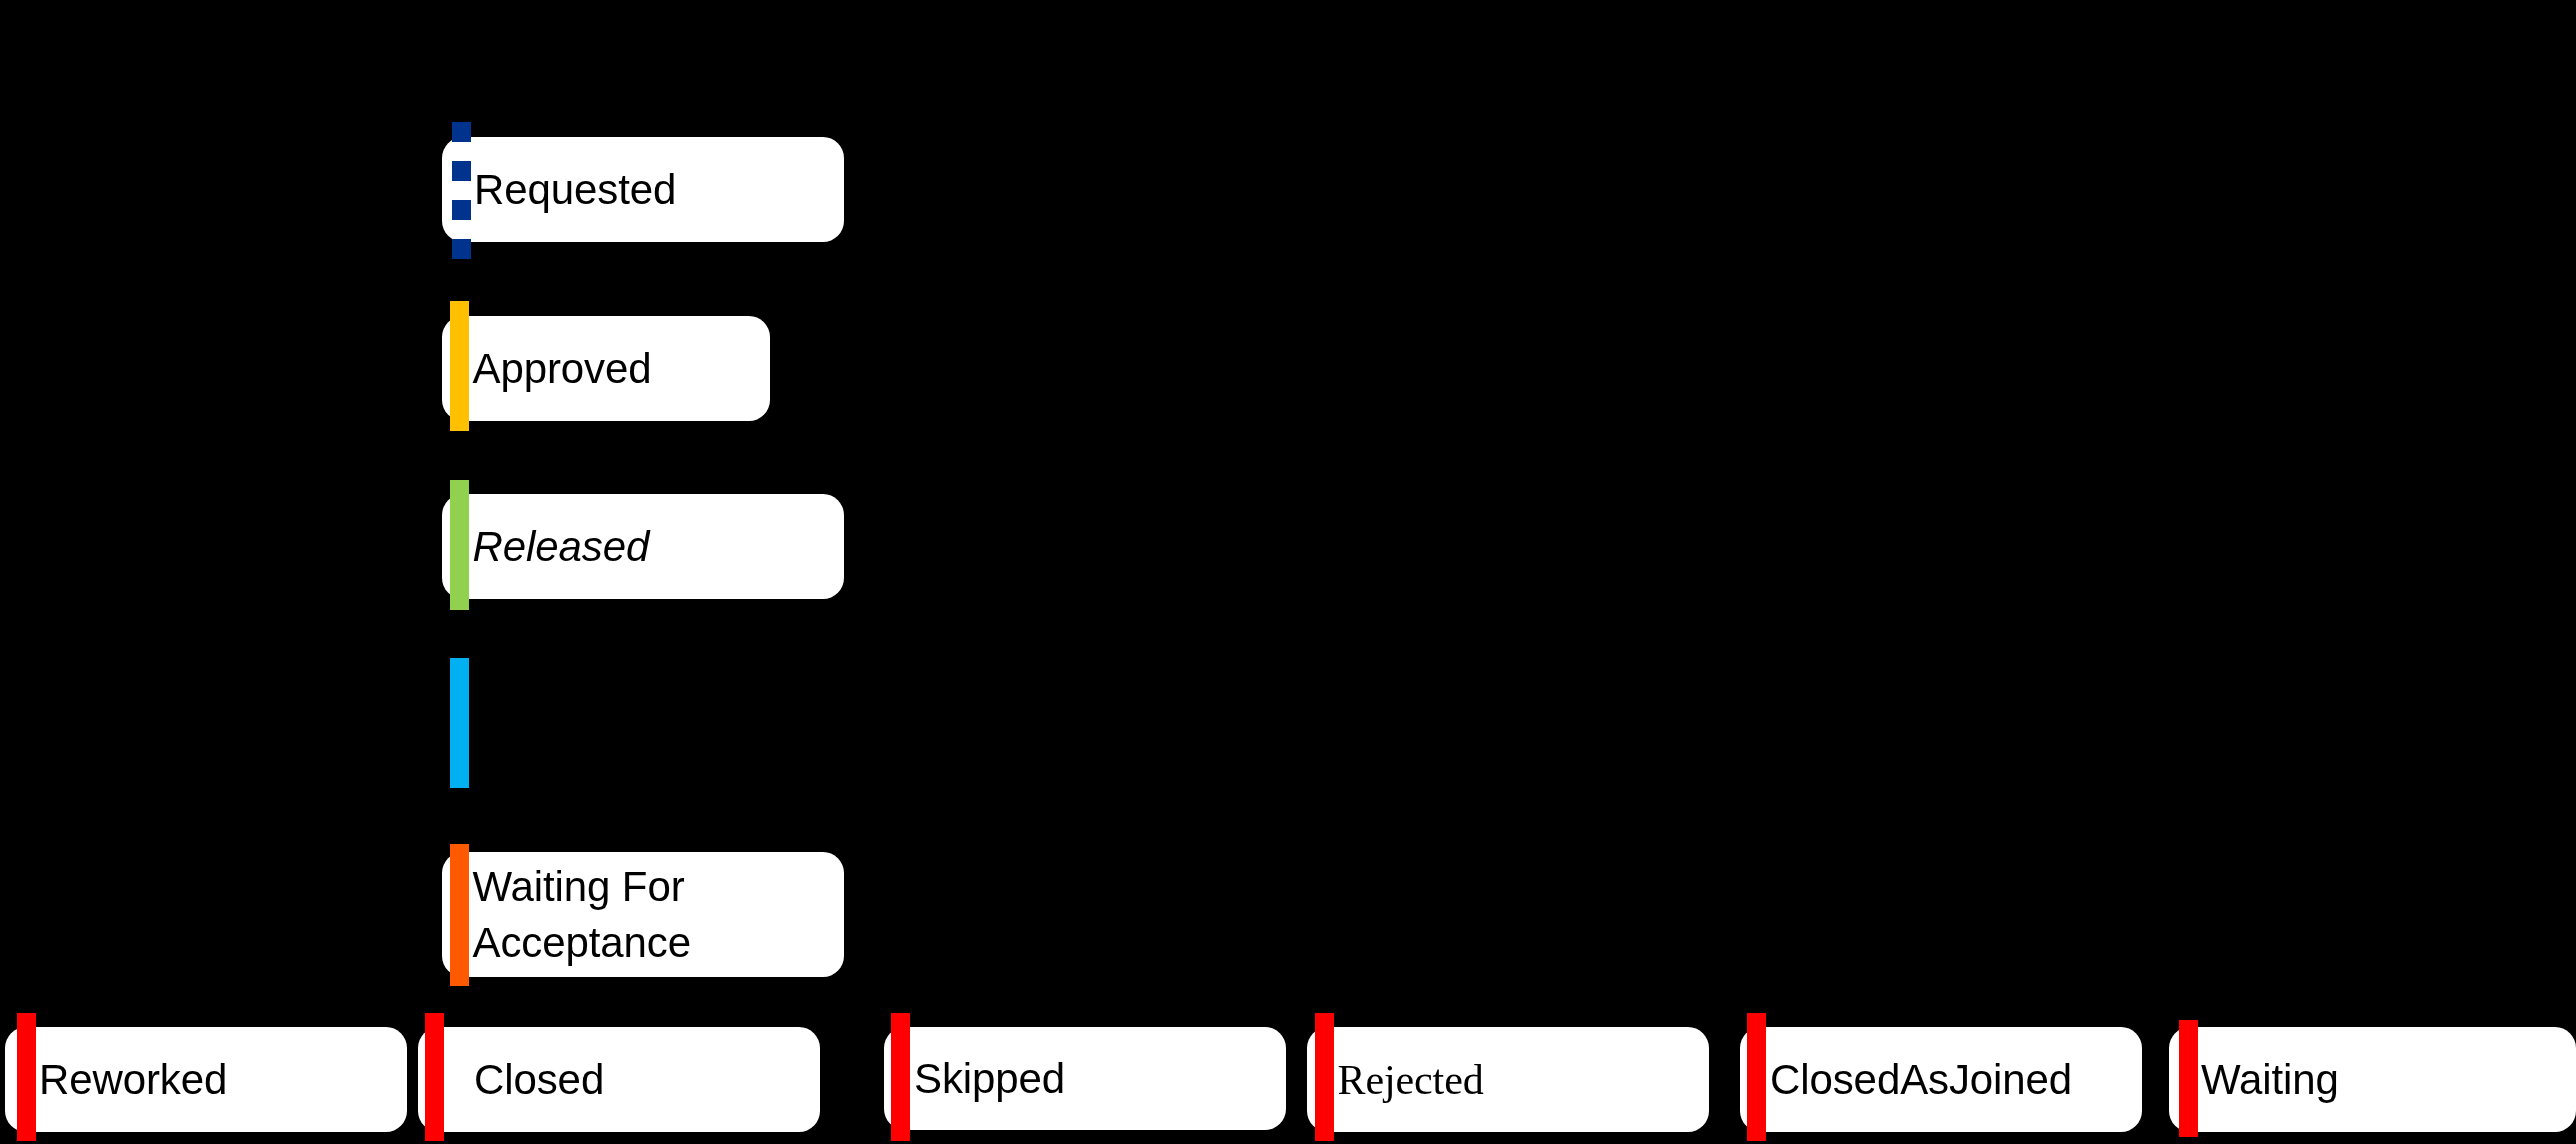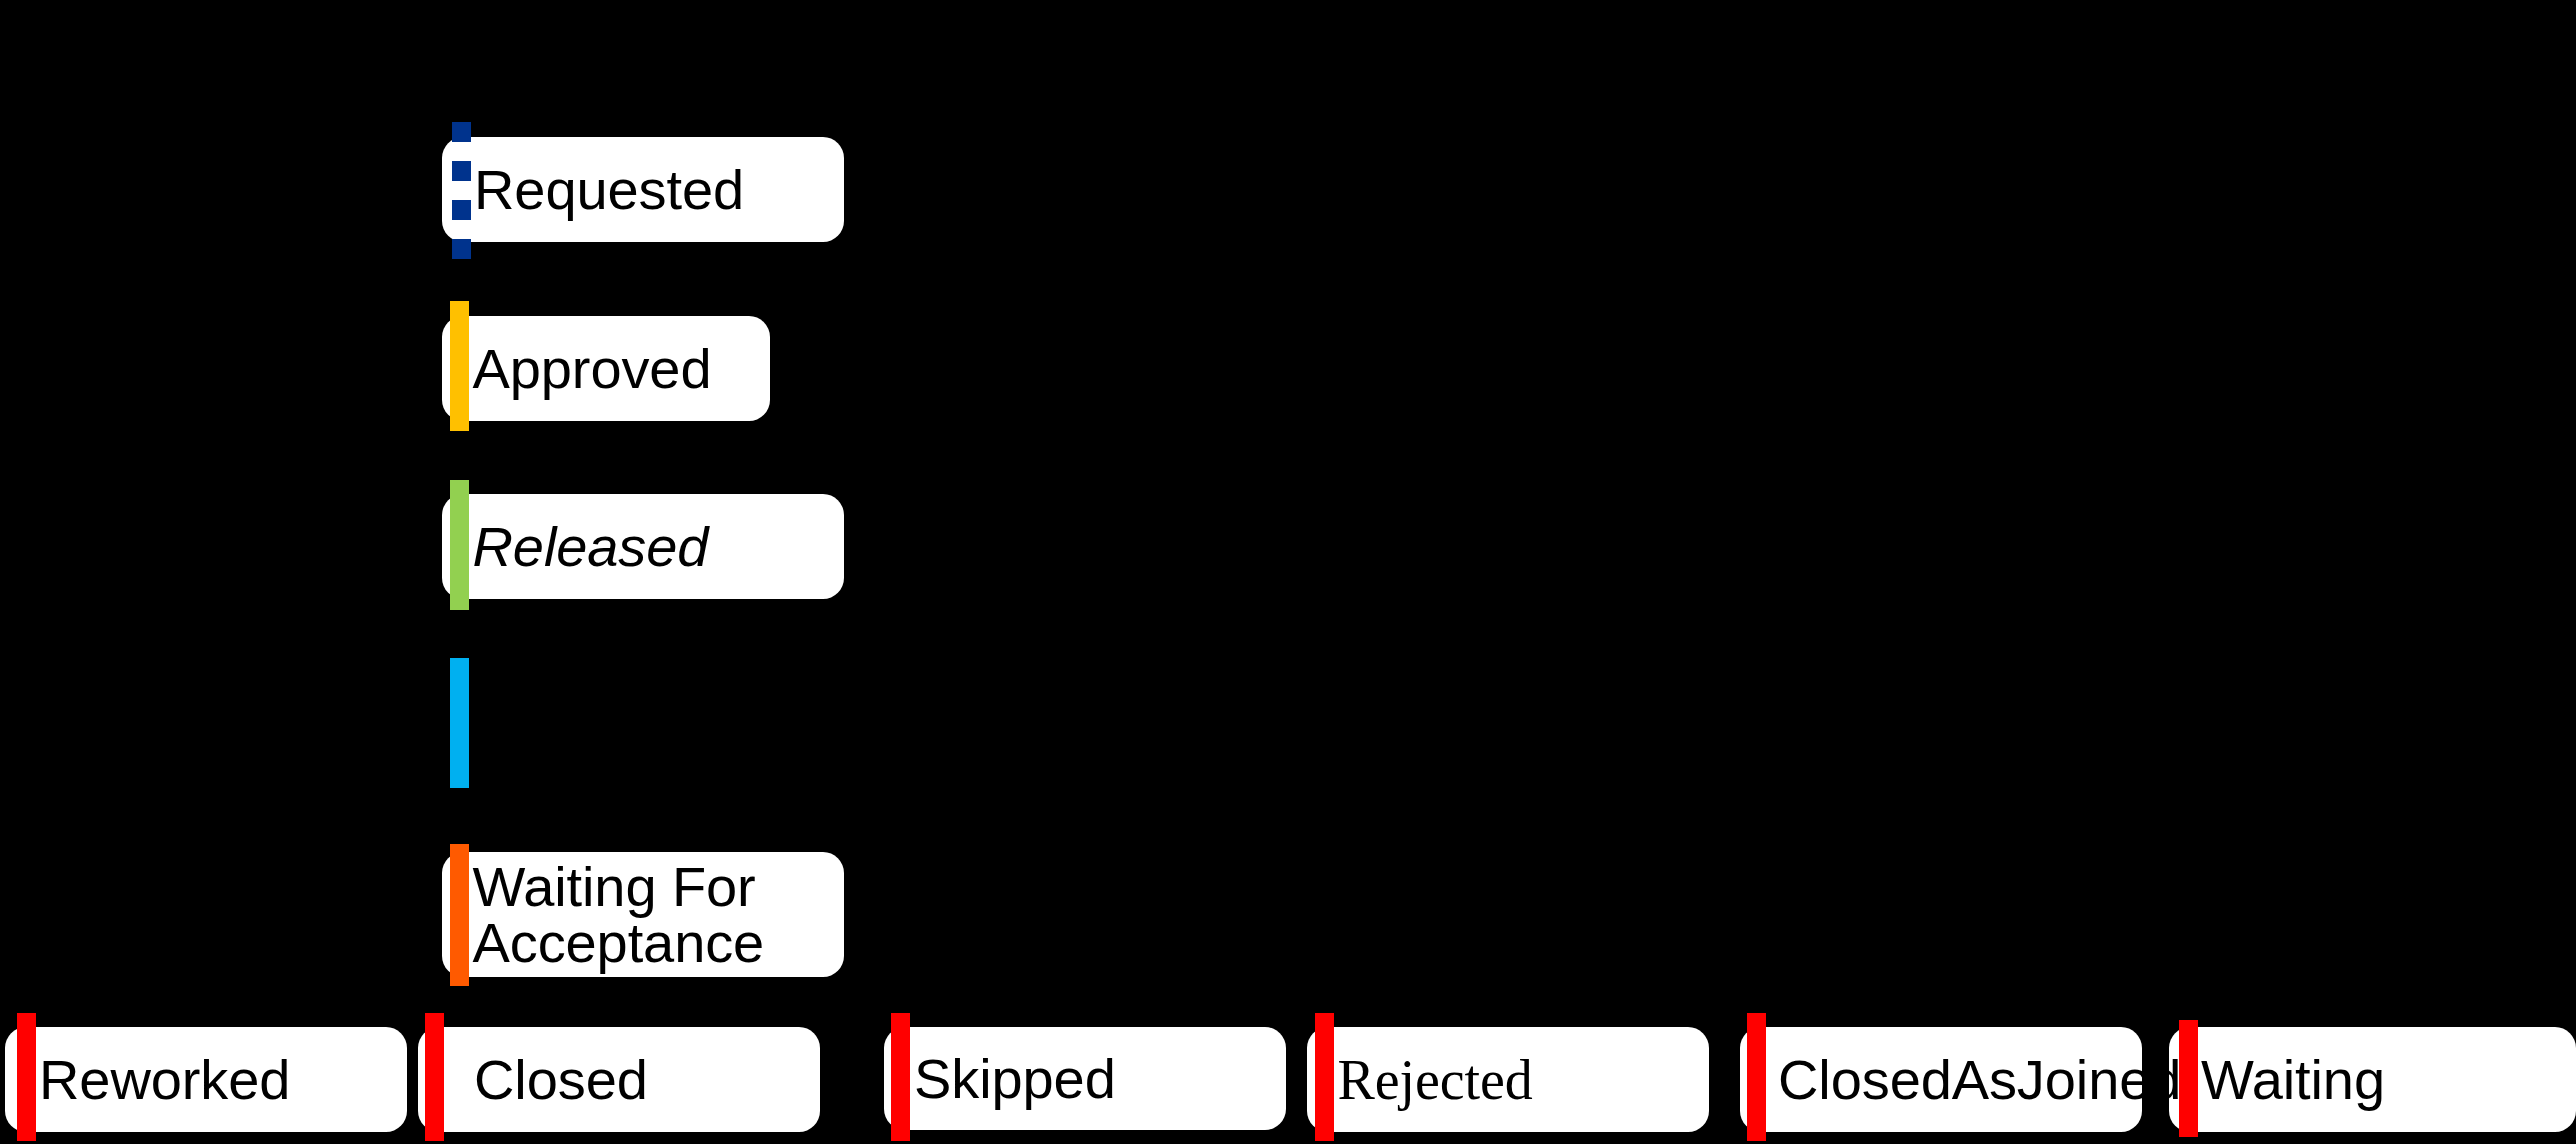--- a/index.html
+++ b/index.html
@@ -24,21 +24,21 @@
     position: absolute;
     box-sizing: border-box;
     background: #ffffff;
     border-radius: 21px;
     display: flex;
     align-items: center;
   }
   .node-label {
     position: relative;
     z-index: 3;
-    font-size: 56px;
+    font-size: 42px;
     line-height: 56px;
     color: #000000;
     white-space: pre-line;
     letter-spacing: -0.1px;
   }
 </style>
 </head>
 <body>
 
 <div id="canvas">
@@ -74,21 +74,21 @@
     </div>
     <div style="position: absolute; left: 425px; top: 1013px; width: 18.7px; height: 128px; z-index: 2; background: rgb(255, 0, 0);"></div>
     <div class="node" style="left: 884px; top: 1027px; width: 402px; height: 103px;">
       <span class="node-label" style="margin-left: 30px;">Skipped</span>
     </div>
     <div style="position: absolute; left: 891px; top: 1013px; width: 18.7px; height: 128px; z-index: 2; background: rgb(255, 0, 0);"></div>
     <div class="node" style="left: 1307px; top: 1027px; width: 402px; height: 105px; font-family: Liberation Serif, serif;">
       <span class="node-label" style="margin-left: 30.5px;">Rejected</span>
     </div>
     <div style="position: absolute; left: 1315px; top: 1013px; width: 18.7px; height: 128px; z-index: 2; background: rgb(255, 0, 0);"></div>
-    <div class="node" style="left: 1740px; top: 1027px; width: 402px; height: 105px; padding-left: 8px;">
+    <div class="node" style="left: 1740px; top: 1027px; width: 402px; height: 105px;">
       <span class="node-label" style="margin-left: 30px;">ClosedAsJoined</span>
     </div>
     <div style="position: absolute; left: 1747px; top: 1013px; width: 18.7px; height: 128px; z-index: 2; background: rgb(255, 0, 0);"></div>
     <div class="node" style="left: 2169px; top: 1027px; width: 407px; height: 105px;">
       <span class="node-label" style="margin-left: 32px;">Waiting</span>
     </div>
     <div style="position: absolute; left: 2179px; top: 1020px; width: 18.7px; height: 117px; z-index: 2; background: rgb(255, 0, 0);"></div>
   </div>
 
 

